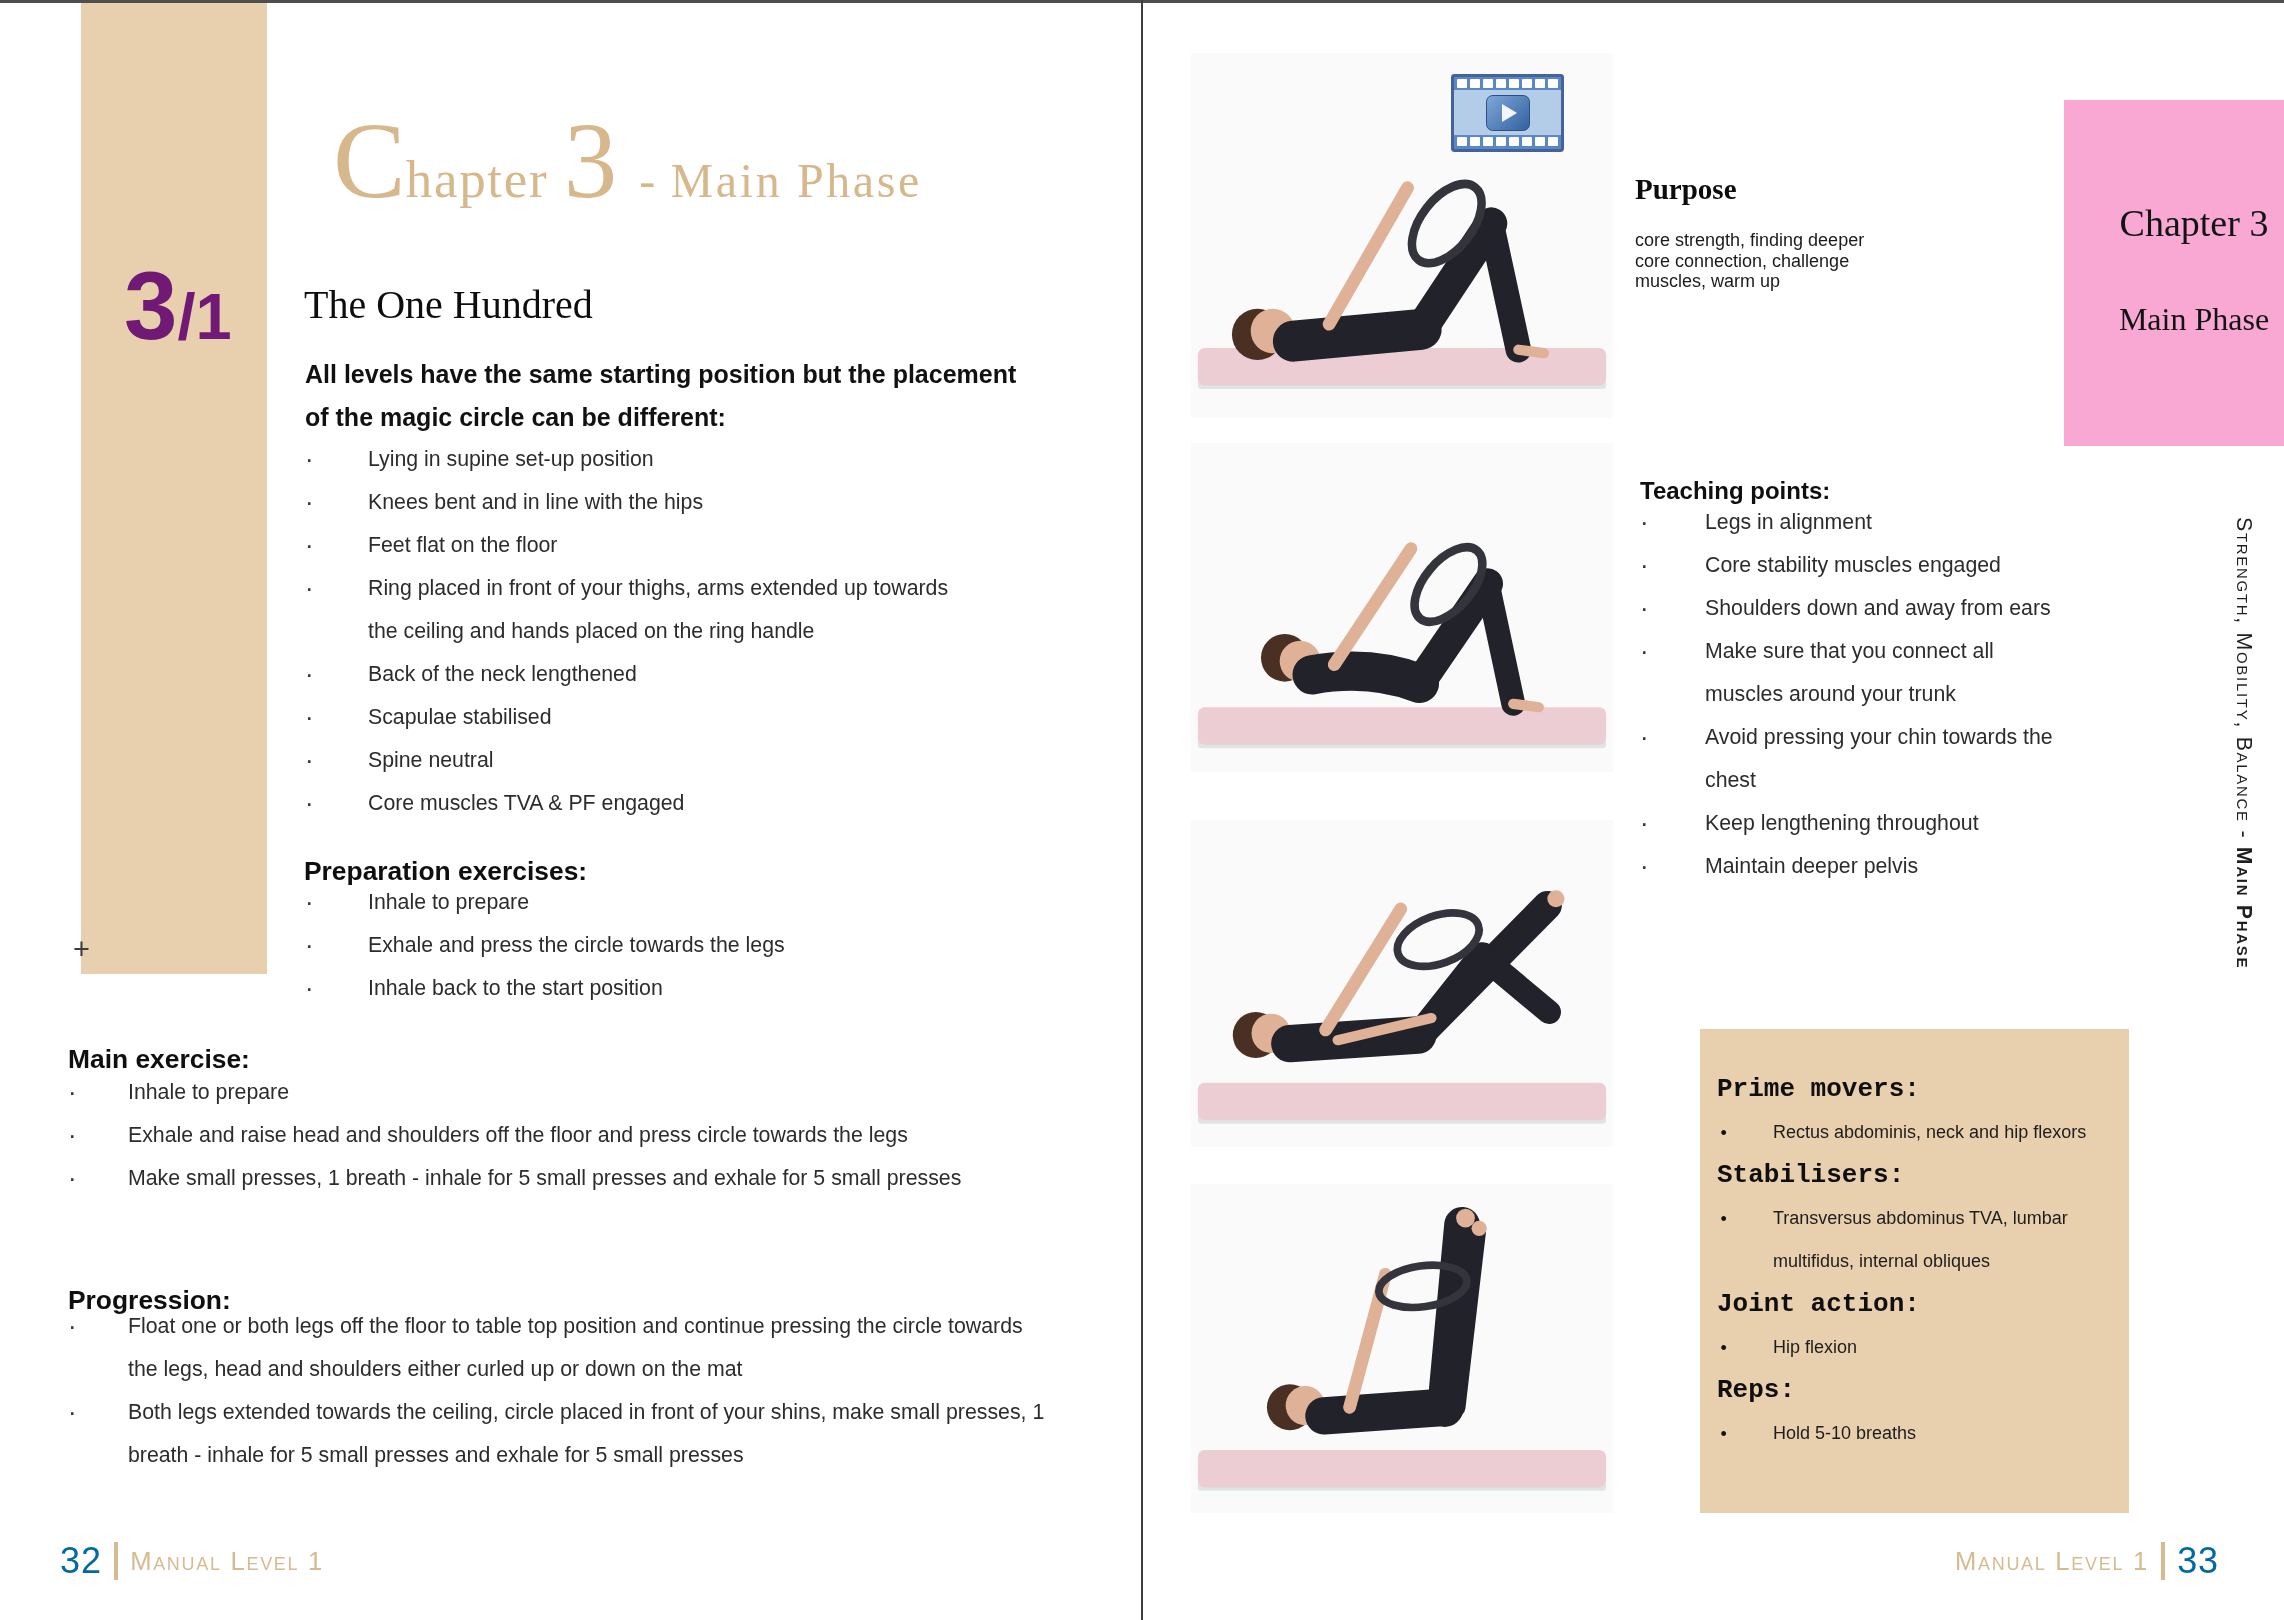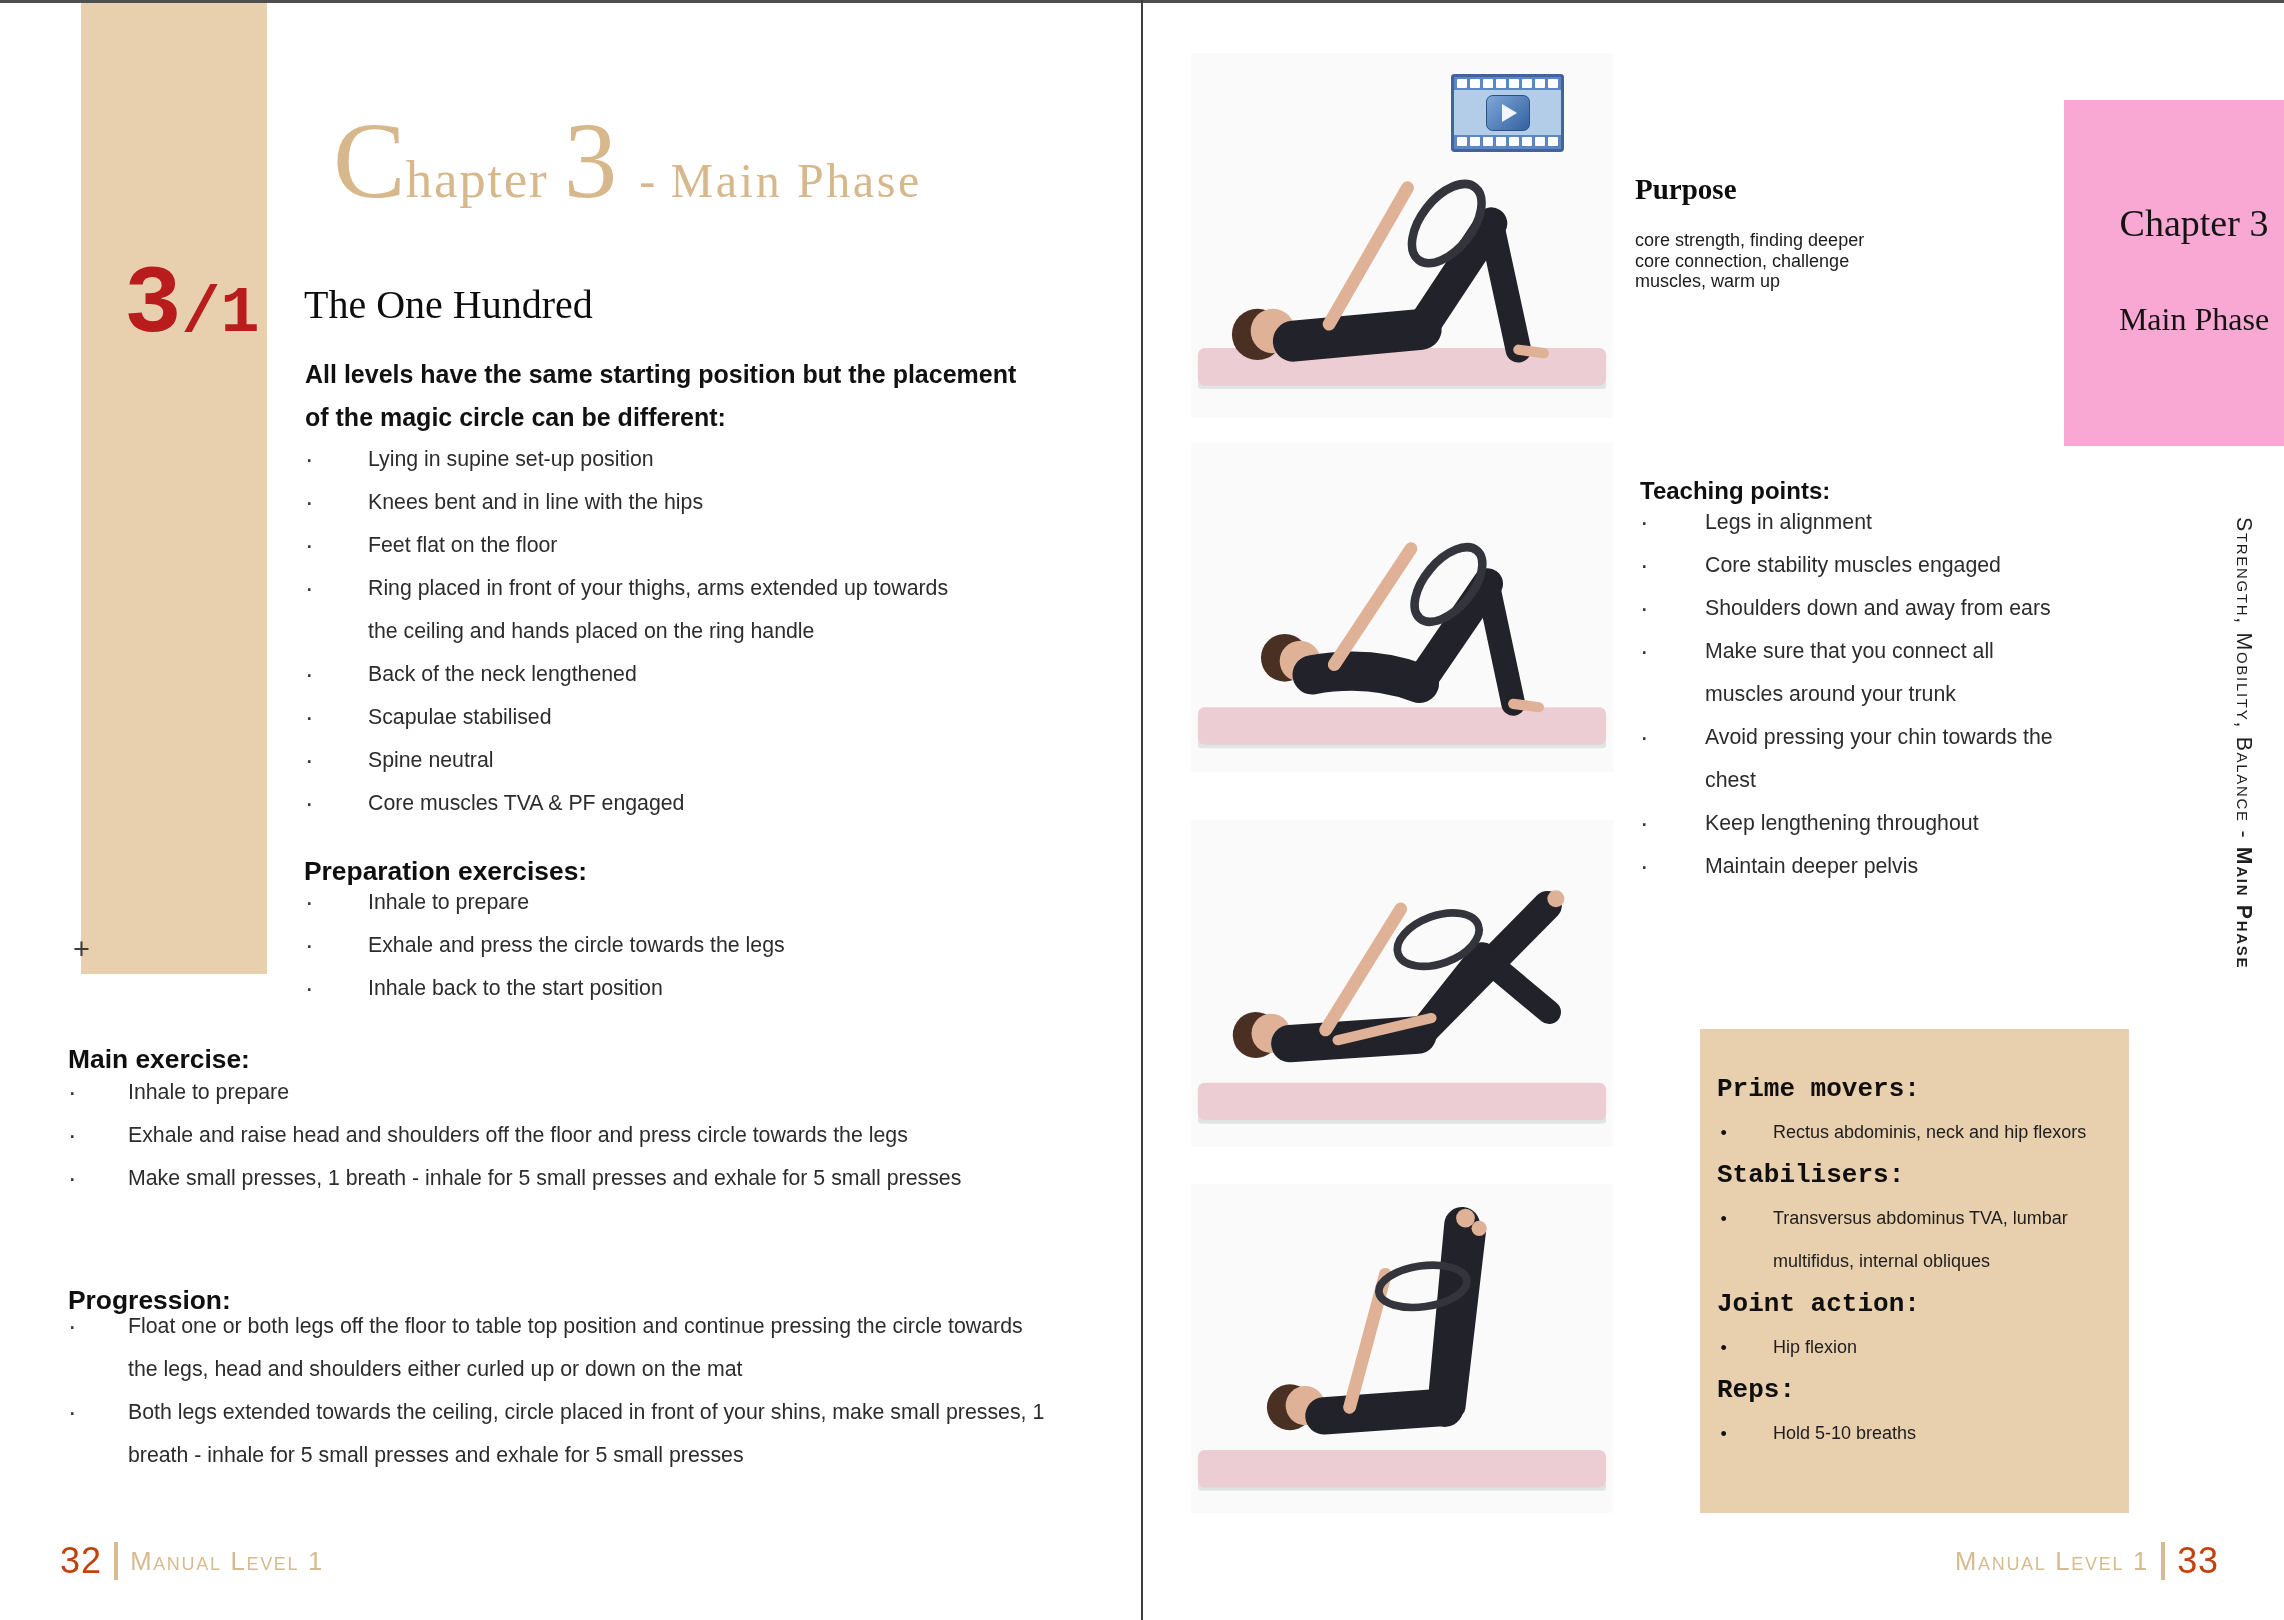--- a/index.html
+++ b/index.html
@@ -5,21 +5,21 @@
   * { margin:0; padding:0; box-sizing:border-box; }
   html,body { background:#ffffff; }
   body { font-family:"Liberation Sans", sans-serif; color:#222; }
   #canvas { position:relative; width:2284px; height:1620px; background:#ffffff; overflow:hidden; }
 
   .top-border { position:absolute; top:0; left:0; width:2284px; height:3.4px; background:#4e4e4e; }
   .page-divider { position:absolute; top:0; left:1141px; width:1.7px; height:1620px; background:#3f3f3f; }
 
   
   .sidebar { position:absolute; left:81px; top:3.4px; width:186px; height:971px; background:#e8cfad; }
-  .exercise-number { position:absolute; left:124px; top:258px; font-family:Liberation Mono, monospace; color:#b91c1c; line-height:1; }
+  .exercise-number { position:absolute; left:124px; top:258px; font-family:Liberation Sans, sans-serif; color:#701a75; line-height:1; }
   .exercise-number .major { font-size:96px; font-weight:600; }
   .exercise-number .minor { font-size:65px; font-weight:600; }
   .plus-mark { position:absolute; left:73px; top:933px; font-size:29px; font-weight:300; color:#3c3c3c; font-family:"Liberation Sans", sans-serif; }
 
   .chapter-heading { position:absolute; left:333px; top:101px; font-family:"Liberation Serif", serif; color:#d7b88c; white-space:nowrap; line-height:119px; }
   .chapter-heading .big-c   { font-size:109px; }
   .chapter-heading .hapter  { font-size:53px; letter-spacing:1.7px; }
   .chapter-heading .big-num { font-size:107px; margin-left:15.4px; }
   .chapter-heading .dash    { font-size:48px; margin:0 15.4px 0 22px; }
   .chapter-heading .phase   { font-size:48px; letter-spacing:2.6px; }
@@ -44,21 +44,21 @@
   .mainex-list { left:68px; top:1071px; }
   .mainex-list li { padding-left:60px; width:1058px; }
 
   .prog-heading { left:68px; top:1267px; }
   .prog-list { left:68px; top:1305px; }
   .prog-list li { padding-left:60px; width:981px; }
 
   .footer { position:absolute; top:1540px; display:flex; align-items:center; }
   .footer-left { left:60px; }
   .footer-right { right:65px; }
-  .footer .pagenum { font-size:36px; color:#c2410c; letter-spacing:0.9px; }
+  .footer .pagenum { font-size:36px; color:#0369a1; letter-spacing:0.9px; }
   .footer .fbar { display:inline-block; width:4.3px; height:38px; background:#d6ba90; margin:0 12px; }
   .footer .flabel { font-variant:small-caps; font-size:25.6px; color:#d6ba90; letter-spacing:1.7px; }
 
   
   .photo { position:absolute; left:1191px; width:422px; background:#fbfafa; }
   .photo svg { display:block; width:100%; height:100%; }
   .photo1 { top:53px;   height:365px; }
   .photo2 { top:443px;  height:329px; }
   .photo3 { top:820px;  height:327px; }
   .photo4 { top:1184px; height:329px; }

